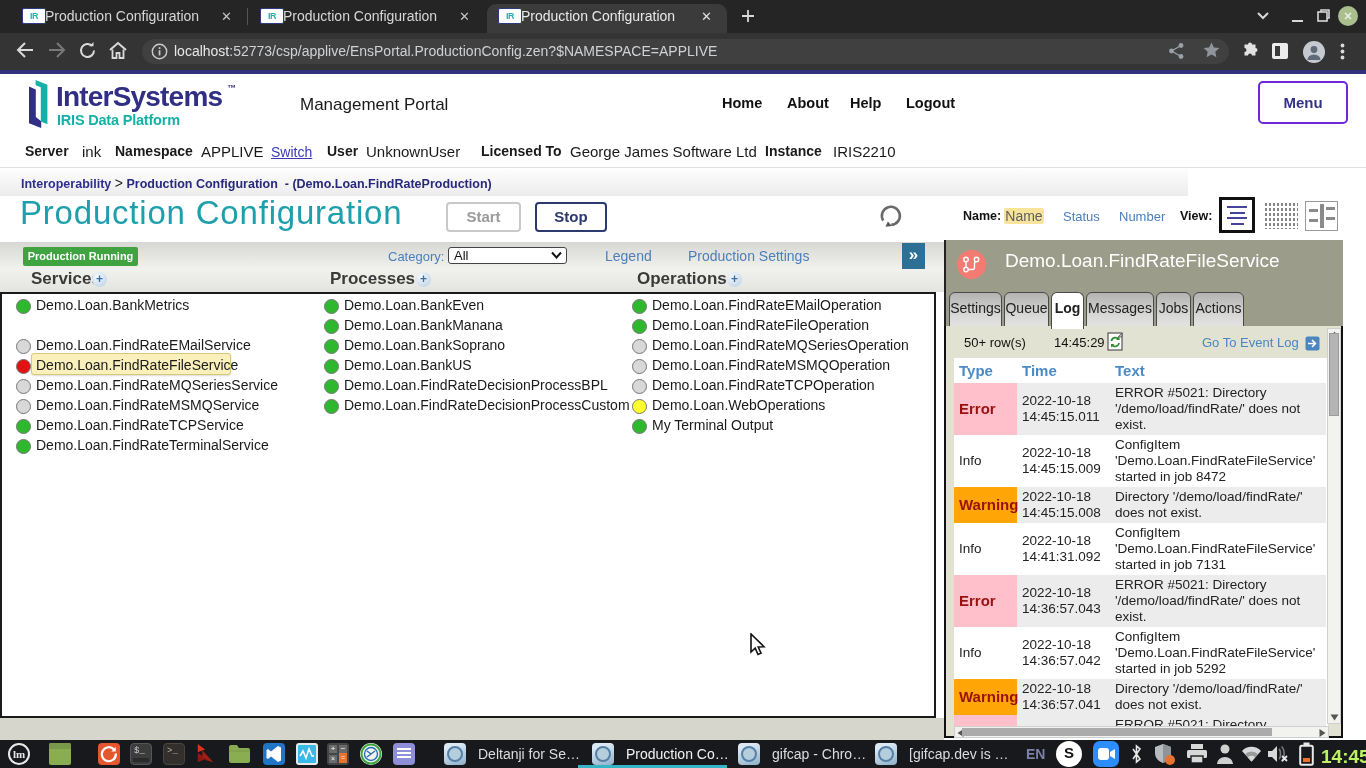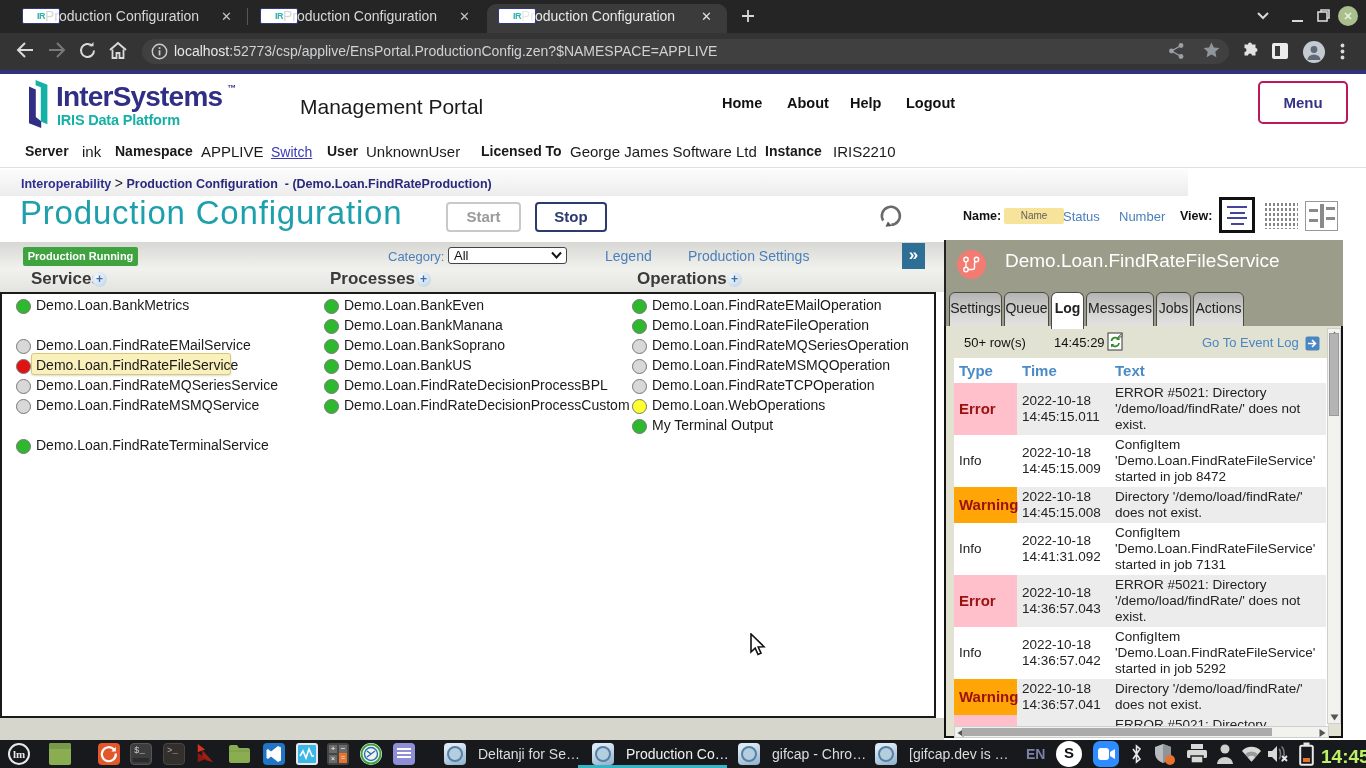--- a/index.html
+++ b/index.html
@@ -4,48 +4,48 @@
 <style>
 * { margin:0; padding:0; box-sizing:border-box; }
 html,body { width:1366px; height:768px; overflow:hidden; font-family:"Liberation Sans",sans-serif; background:#fff; }
 #root { position:relative; width:1366px; height:768px; overflow:hidden; }
 .abs { position:absolute; }
 
 
 #tabbar { position:absolute; left:0; top:0; width:1366px; height:33px; background:#252525; }
 .tab { position:absolute; top:0; height:33px; }
 .tab .tit { position:absolute; left:34px; top:8px; font-size:14px; color:#d7d7d7; white-space:nowrap; }
-.tab .fav { position:absolute; left:11px; top:8px; width:38px; height:16px; background:#fff; border:1.5px solid #2e3a80; border-radius:2px; color:#27b3ab; font-size:9px; font-weight:bold; text-align:center; line-height:14px; letter-spacing:-0.5px; }
+.tab .fav { position:absolute; left:11px; top:8px; width:24px; height:16px; background:#fff; border:1.5px solid #2e3a80; border-radius:2px; color:#27b3ab; font-size:9px; font-weight:bold; text-align:center; line-height:14px; letter-spacing:-0.5px; }
 .tab .x { position:absolute; left:208px; top:9px; width:15px; height:15px; color:#c4c4c4; font-size:13px; line-height:15px; text-align:center; }
 .tabsep { position:absolute; top:8px; width:1px; height:17px; background:#555; }
 #activetab { position:absolute; left:487px; top:4px; width:240px; height:29px; background:#3b3b3b; border-radius:9px 9px 0 0; }
 #navbar { position:absolute; left:0; top:33px; width:1366px; height:37px; background:#343434; }
 #urlpill { position:absolute; left:142px; top:6px; width:1087px; height:25px; border-radius:13px; background:#404040; }
 .navico { position:absolute; top:8px; }
 #urltext { position:absolute; left:174px; top:10px; font-size:14px; color:#cfd1d4; white-space:nowrap; }
 #wctl { position:absolute; right:0; top:0; height:33px; }
 
 
 #page { position:absolute; left:0; top:70px; width:1366px; height:670px; background:#fff; }
 #topline { position:absolute; left:0; top:0; width:1366px; height:4px; background:#31317e; }
-#mptitle { position:absolute; left:300px; top:25px; font-size:21px; color:#1a1a1a; }
+#mptitle { position:absolute; left:300px; top:25px; font-size:17px; color:#1a1a1a; }
 .hlink { position:absolute; top:25px; font-size:14.5px; font-weight:bold; color:#111; }
-#menubtn { position:absolute; left:1258px; top:11px; width:90px; height:43px; border:2px solid #be185d; border-radius:5px; color:#343487; font-weight:bold; font-size:15px; text-align:center; line-height:39px; background:#fff; }
+#menubtn { position:absolute; left:1258px; top:11px; width:90px; height:43px; border:2px solid #6d28d9; border-radius:5px; color:#343487; font-weight:bold; font-size:15px; text-align:center; line-height:39px; background:#fff; }
 #serverrow { position:absolute; left:0; top:65px; width:1366px; height:33px; font-size:15px; color:#1a1a1a; border-bottom:1px solid #e0e0e0; }
 #serverrow span { position:absolute; top:8px; white-space:nowrap; }
 #serverrow .b { font-weight:bold; font-size:14px; }
 #breadcrumb { position:absolute; left:0; top:99px; width:1188px; height:27px; background:linear-gradient(180deg,#fdfdfd,#ececec); font-size:12.5px; font-weight:bold; color:#29297c; }
 #breadcrumb .in { position:absolute; left:21px; top:6px; white-space:nowrap; }
 #titlerow { position:absolute; left:0; top:126px; width:1366px; height:46px; background:#fff; }
 #pctitle { position:absolute; left:20px; top:-2px; font-size:33px; color:#1d9fac; letter-spacing:0.8px; }
 .pbtn { position:absolute; top:6px; height:30px; background:#fff; border-radius:4px; font-weight:bold; font-size:15px; text-align:center; }
 #startbtn { left:446px; width:75px; border:2px solid #c9c9c9; color:#9a9a9a; line-height:26px; }
 #stopbtn { left:535px; width:72px; border:2px solid #2c3a70; color:#2c3a70; line-height:26px; }
 #sortrow { position:absolute; left:944px; top:126px; width:422px; height:46px; background:#fff; font-size:15px; }
-#namehl { position:absolute; left:1004px; top:138px; width:60px; height:16px; background:#f7e49a; border-radius:2px; color:#5f5f5f; font-size:10px; text-align:center; line-height:16px; }
+#namehl { position:absolute; left:1004px; top:138px; width:40px; height:16px; background:#f7e49a; border-radius:2px; color:#5f5f5f; font-size:14px; text-align:center; line-height:16px; }
 .vicon { position:absolute; background:#fff; }
 
 
 #toolrow { position:absolute; left:0; top:172px; width:944px; height:27px; background:linear-gradient(180deg,#d7d7d3,#f1f1ed); }
 #prbadge { position:absolute; left:23px; top:5px; width:115px; height:19px; background:#3fa33f; border-radius:2px; color:#fff; font-size:11px; font-weight:bold; text-align:center; line-height:19px; }
 #toolrow .lnk { position:absolute; top:6px; font-size:14px; color:#4a7fbb; }
 #morebtn { position:absolute; left:902px; top:1px; width:23px; height:26px; background:#2d6f95; color:#fff; font-size:17px; font-weight:bold; text-align:center; line-height:24px; }
 
 
 #colhead { position:absolute; left:0; top:199px; width:944px; height:23px; background:linear-gradient(180deg,#f1f1ed,#e3e3df); font-size:17px; font-weight:bold; color:#3a3a3a; }
@@ -262,20 +262,21 @@
         <div class="plus" style="left:727px;">+</div>
     </div>
 
     <div id="contentbox">
       <div id="selbox"></div>
       <div class="item" style="left:14px;top:3px;"><span class="dot dG"></span><span style="margin-left:20px;">Demo.Loan.BankMetrics</span></div>
       <div class="item" style="left:14px;top:43px;"><span class="dot dW"></span><span style="margin-left:20px;">Demo.Loan.FindRateEMailService</span></div>
       <div class="item" style="left:14px;top:63px;"><span class="dot dR"></span><span style="margin-left:20px;">Demo.Loan.FindRateFileService</span></div>
       <div class="item" style="left:14px;top:83px;"><span class="dot dW"></span><span style="margin-left:20px;">Demo.Loan.FindRateMQSeriesService</span></div>
       <div class="item" style="left:14px;top:103px;"><span class="dot dW"></span><span style="margin-left:20px;">Demo.Loan.FindRateMSMQService</span></div>
+      <div class="item" style="left:14px;top:123px;"><span class="dot dG"></span><span style="margin-left:20px;">Demo.Loan.FindRateTCPService</span></div>
       <div class="item" style="left:14px;top:143px;"><span class="dot dG"></span><span style="margin-left:20px;">Demo.Loan.FindRateTerminalService</span></div>
       <div class="item" style="left:322px;top:3px;"><span class="dot dG"></span><span style="margin-left:20px;">Demo.Loan.BankEven</span></div>
       <div class="item" style="left:322px;top:23px;"><span class="dot dG"></span><span style="margin-left:20px;">Demo.Loan.BankManana</span></div>
       <div class="item" style="left:322px;top:43px;"><span class="dot dG"></span><span style="margin-left:20px;">Demo.Loan.BankSoprano</span></div>
       <div class="item" style="left:322px;top:63px;"><span class="dot dG"></span><span style="margin-left:20px;">Demo.Loan.BankUS</span></div>
       <div class="item" style="left:322px;top:83px;"><span class="dot dG"></span><span style="margin-left:20px;">Demo.Loan.FindRateDecisionProcessBPL</span></div>
       <div class="item" style="left:322px;top:103px;"><span class="dot dG"></span><span style="margin-left:20px;">Demo.Loan.FindRateDecisionProcessCustom</span></div>
       <div class="item" style="left:630px;top:3px;"><span class="dot dG"></span><span style="margin-left:20px;">Demo.Loan.FindRateEMailOperation</span></div>
       <div class="item" style="left:630px;top:23px;"><span class="dot dG"></span><span style="margin-left:20px;">Demo.Loan.FindRateFileOperation</span></div>
       <div class="item" style="left:630px;top:43px;"><span class="dot dW"></span><span style="margin-left:20px;">Demo.Loan.FindRateMQSeriesOperation</span></div>

